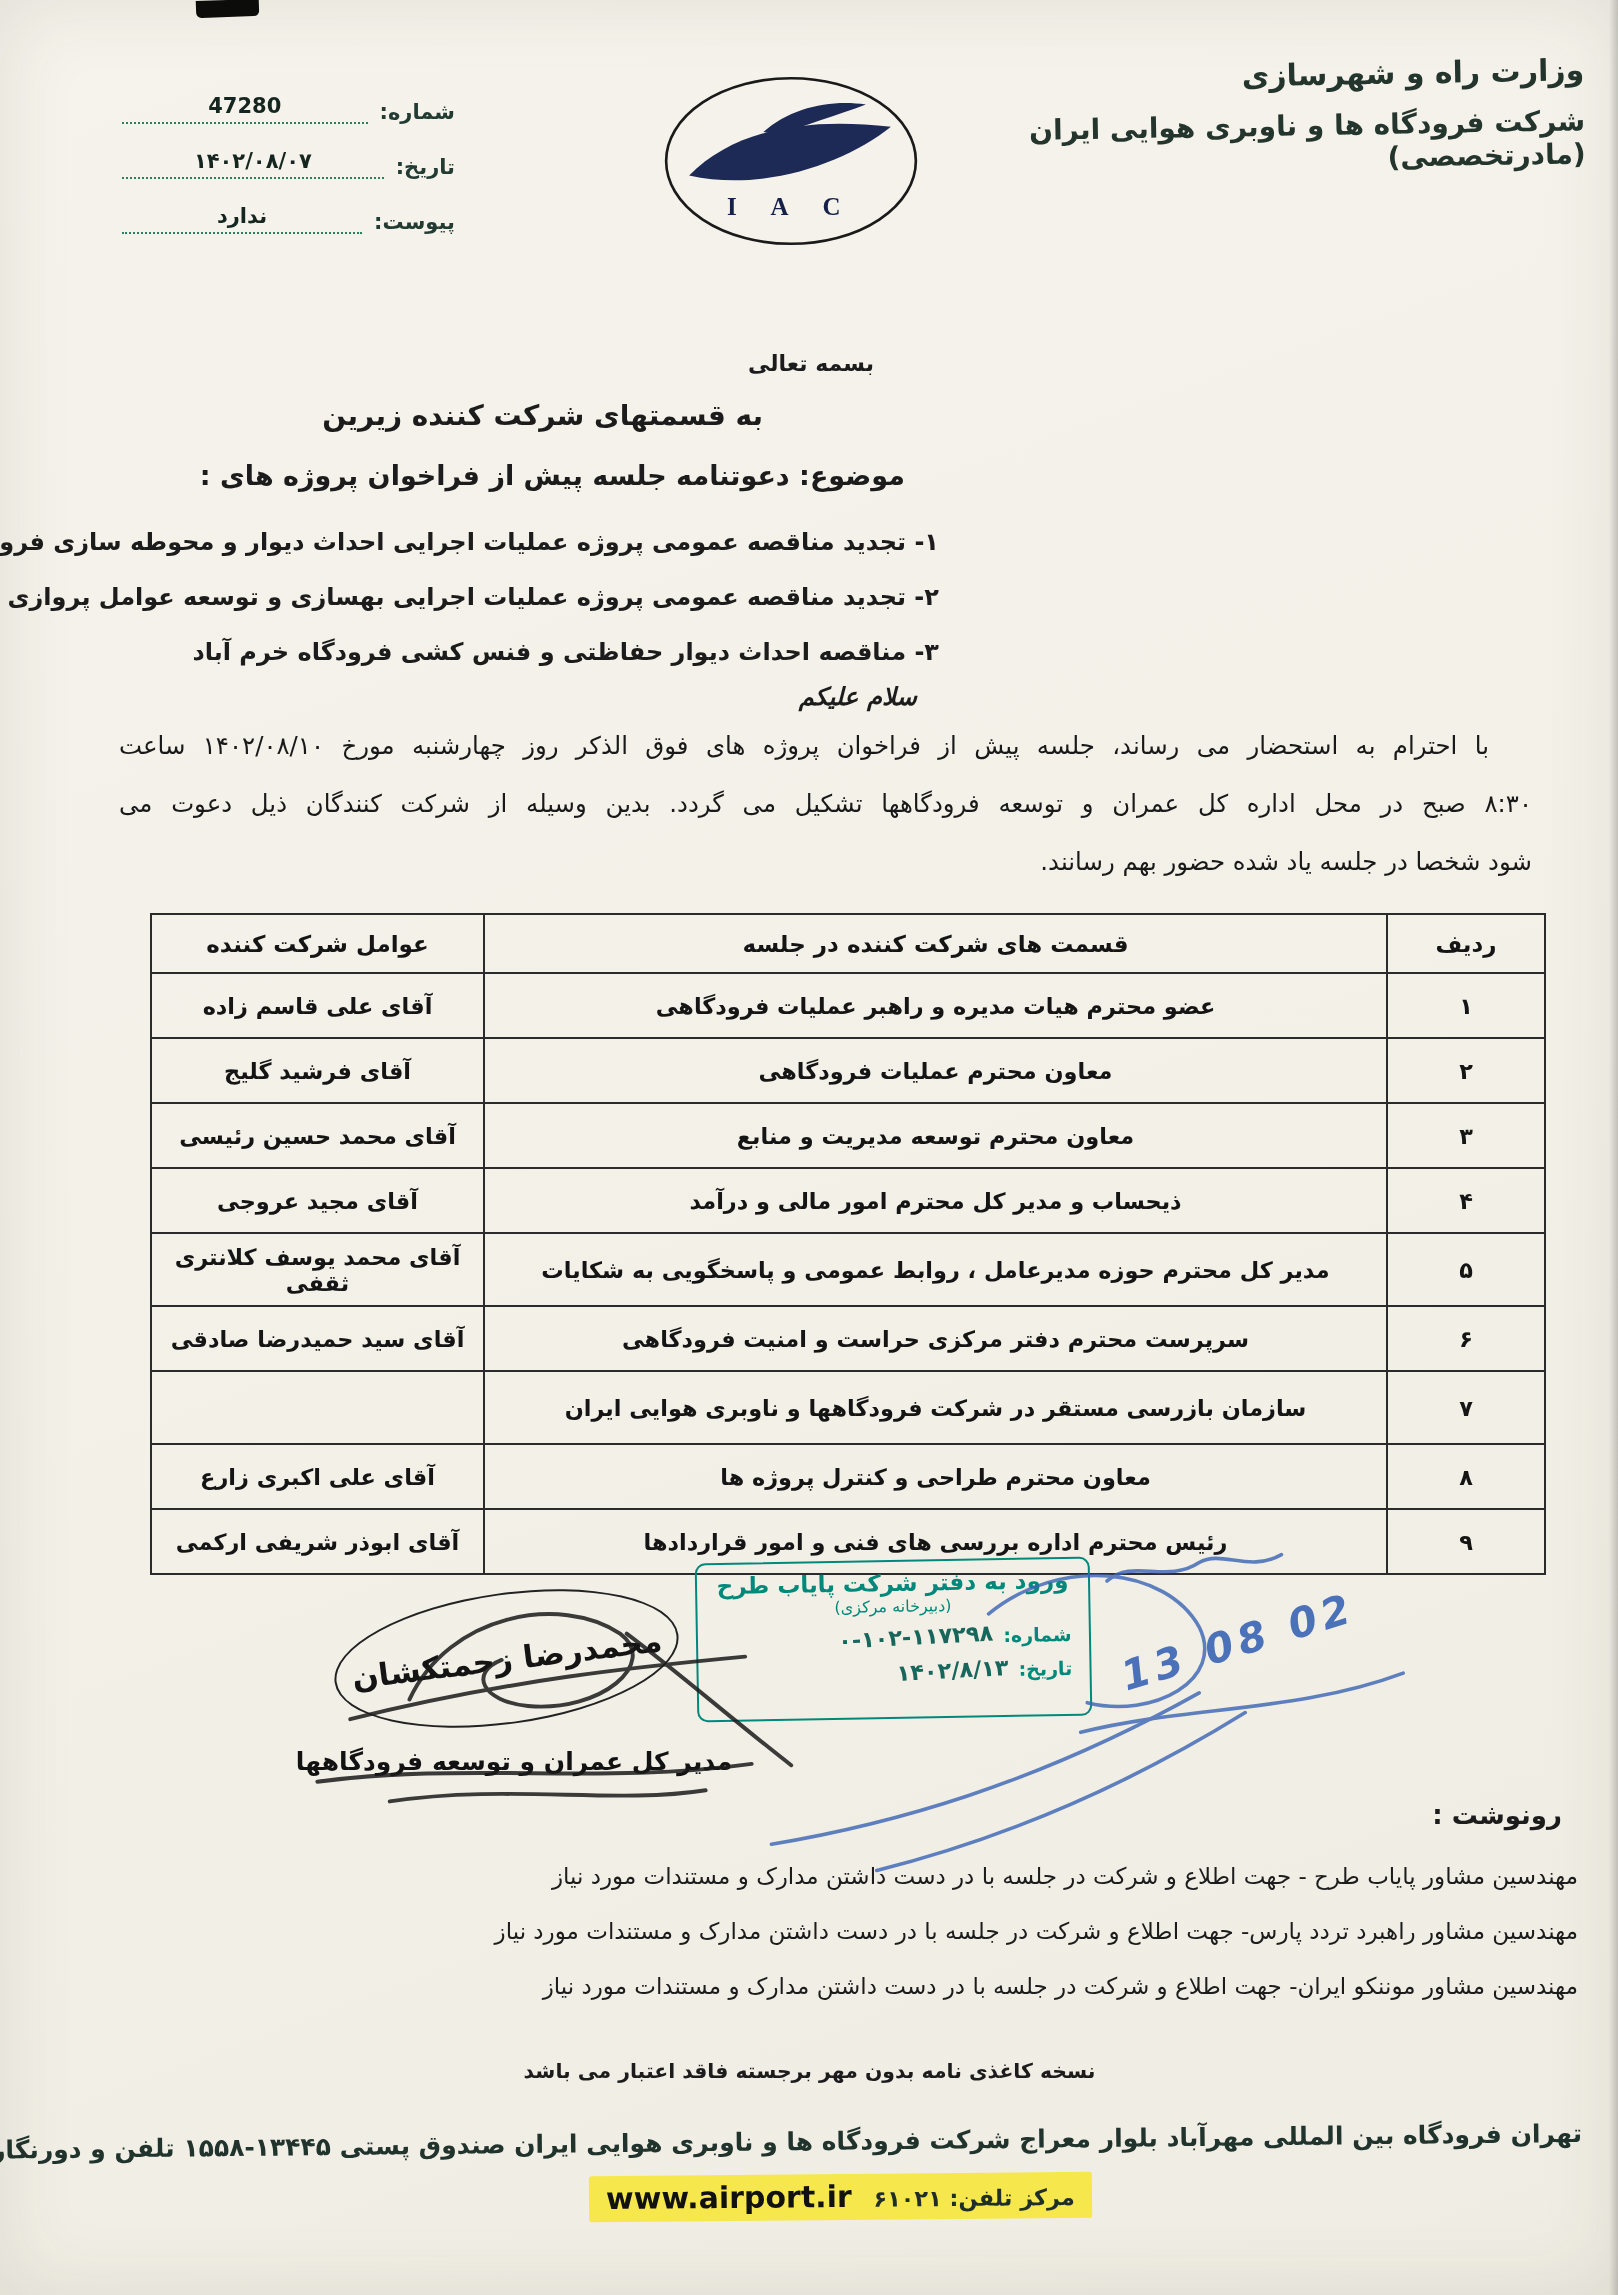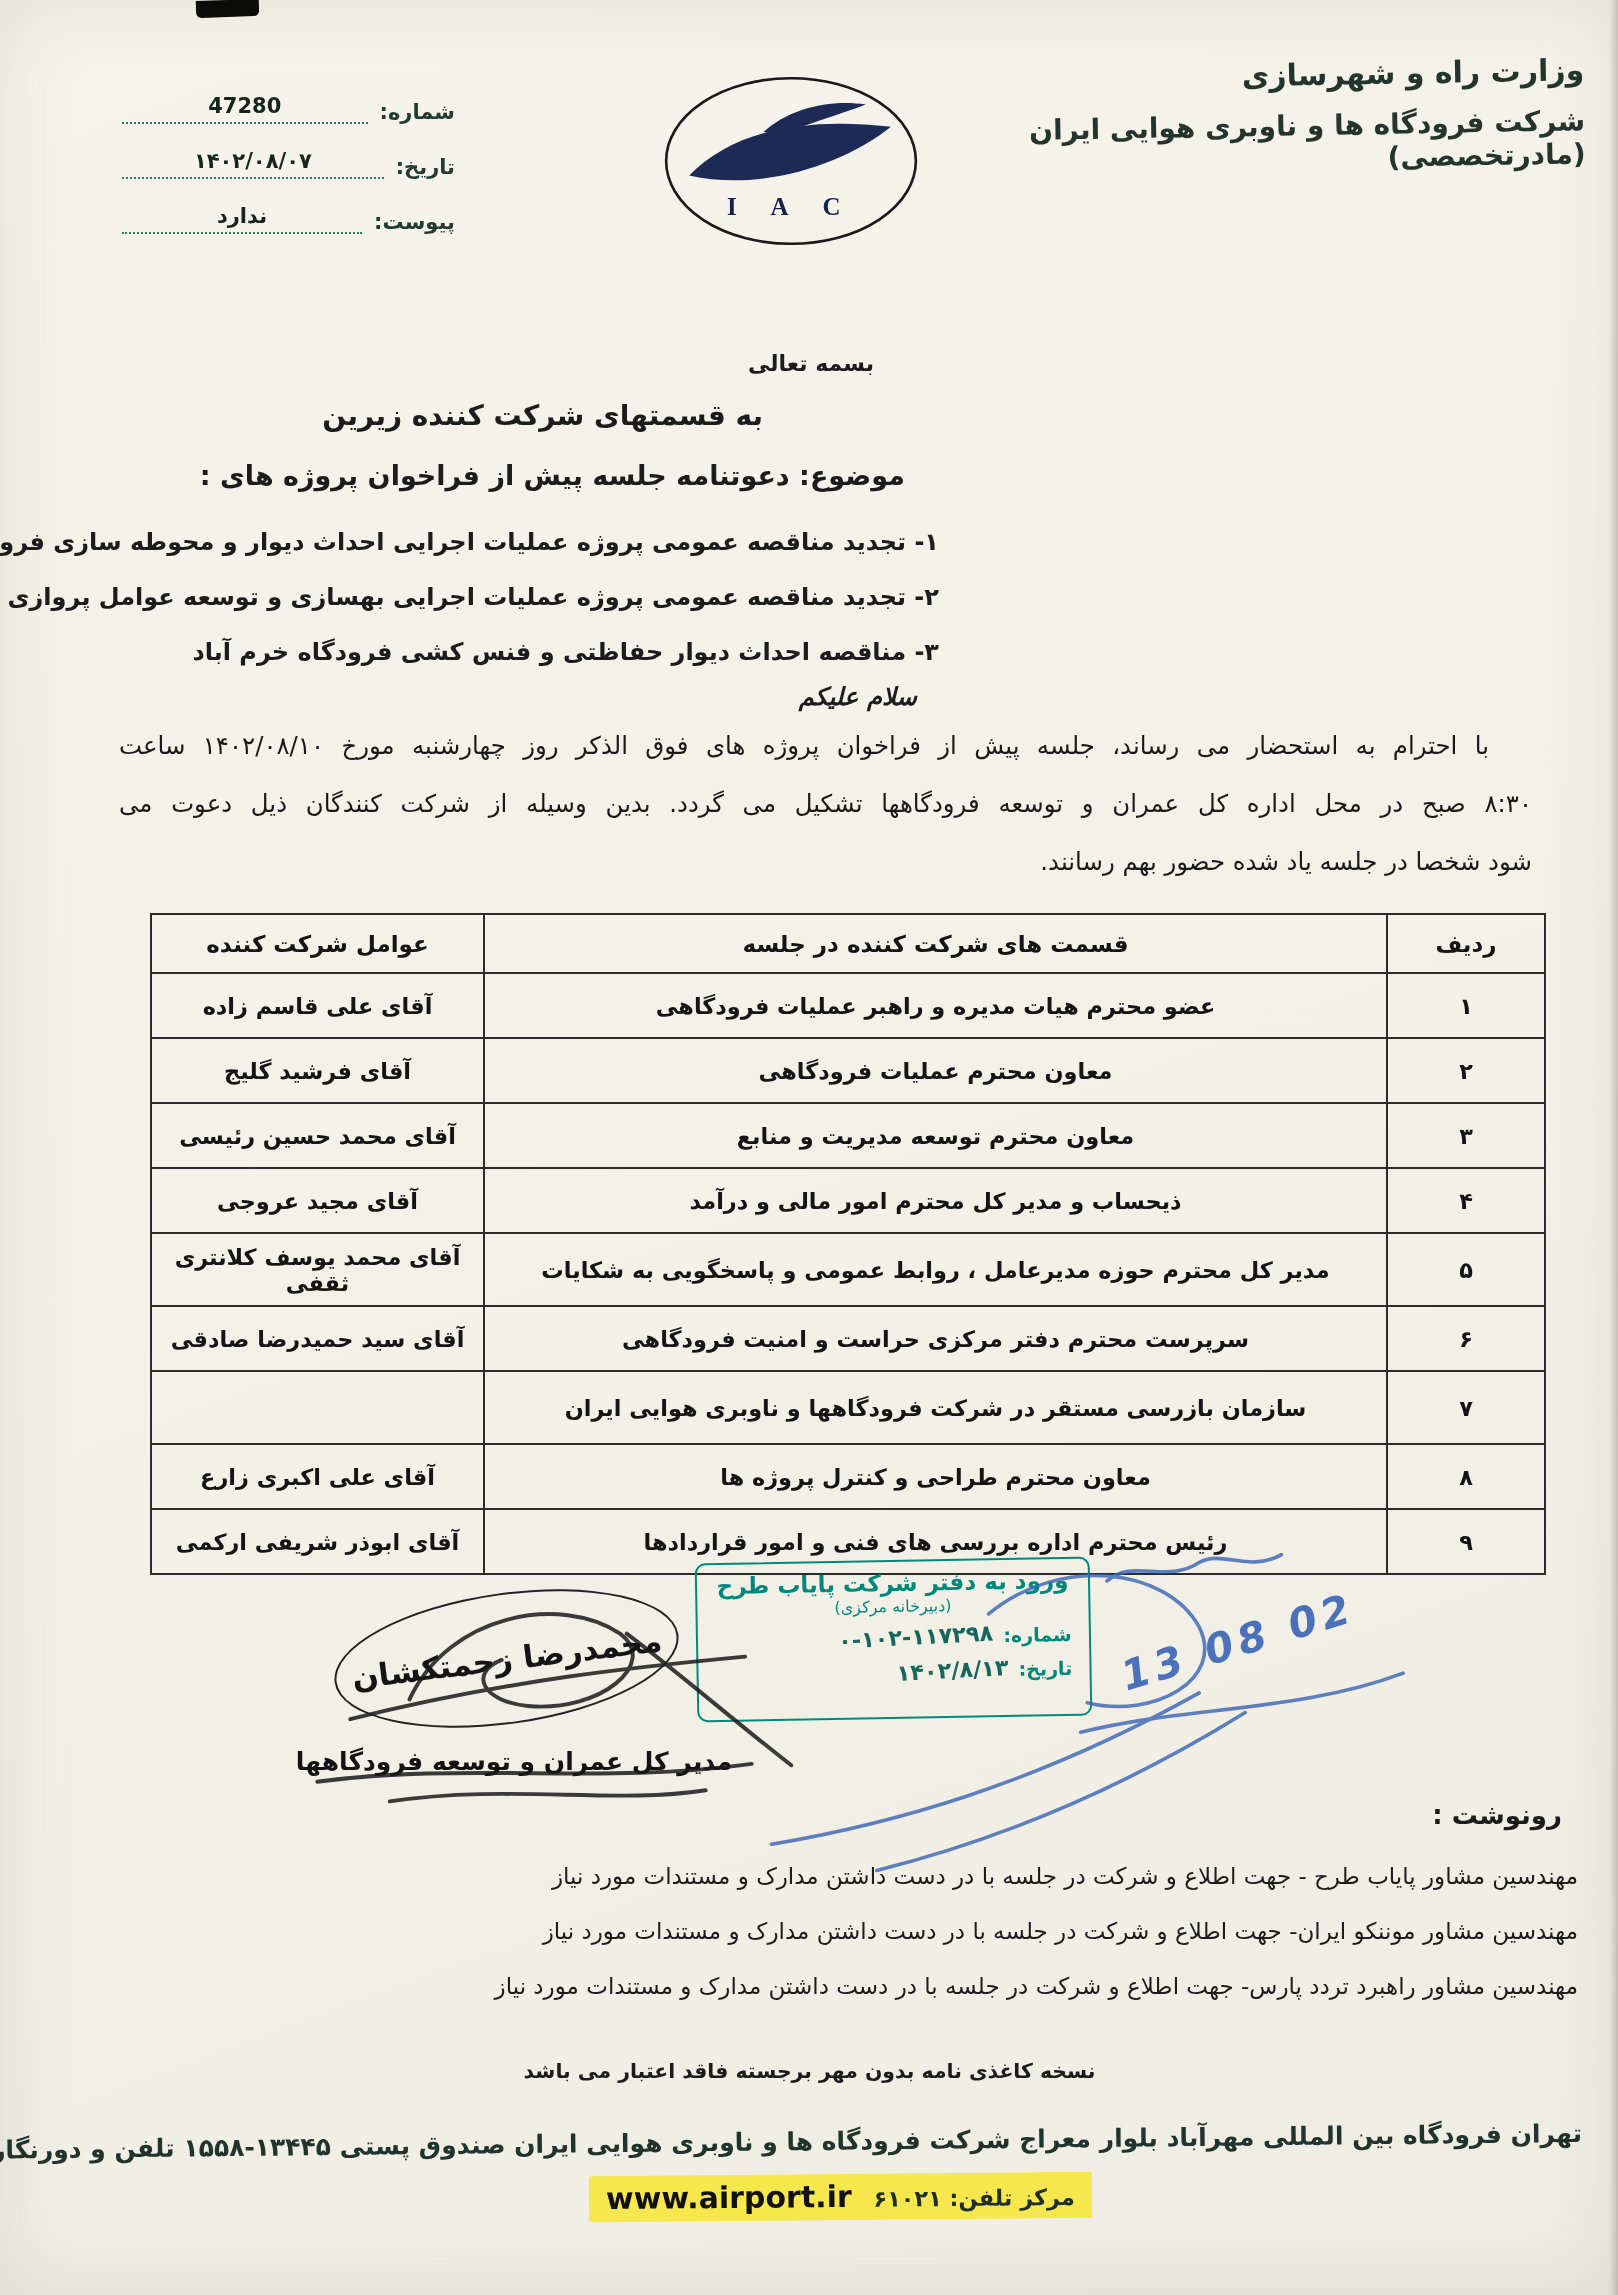--- a/index.html
+++ b/index.html
@@ -247,22 +247,22 @@
       <path d="M 1540 320 C 1330 450, 1140 520, 980 560"></path>
       <path d="M 1330 120 C 1370 85, 1420 125, 1470 92 C 1505 72, 1545 108, 1595 80"></path>
     </g>
   </svg>
 
   <div class="hand-number">13 08 02</div>
 
   <div class="copies-label">رونوشت :</div>
   <div class="copies-list">
     <div>مهندسین مشاور پایاب طرح - جهت اطلاع و شرکت در جلسه با در دست داشتن مدارک و مستندات مورد نیاز</div>
+    <div>مهندسین مشاور راهبرد تردد پارس- جهت اطلاع و شرکت در جلسه با در دست داشتن مدارک و مستندات مورد نیاز</div>
     <div>مهندسین مشاور موننکو ایران- جهت اطلاع و شرکت در جلسه با در دست داشتن مدارک و مستندات مورد نیاز</div>
-    <div>مهندسین مشاور راهبرد تردد پارس- جهت اطلاع و شرکت در جلسه با در دست داشتن مدارک و مستندات مورد نیاز</div>
   </div>
 
   <div class="paper-note">نسخه کاغذی نامه بدون مهر برجسته فاقد اعتبار می باشد</div>
   <div class="address-line">تهران فرودگاه بین المللی مهرآباد بلوار معراج شرکت فرودگاه ها و ناوبری هوایی ایران صندوق پستی ۱۳۴۴۵-۱۵۵۸  تلفن و دورنگار: ۶۳۱۴۸۰۶۰</div>
   <div class="bottom-line">
     <span class="hl">
       <span class="phone">مرکز تلفن: ۶۱۰۲۱</span>
       <span class="site">www.airport.ir</span>
     </span>
   </div>

